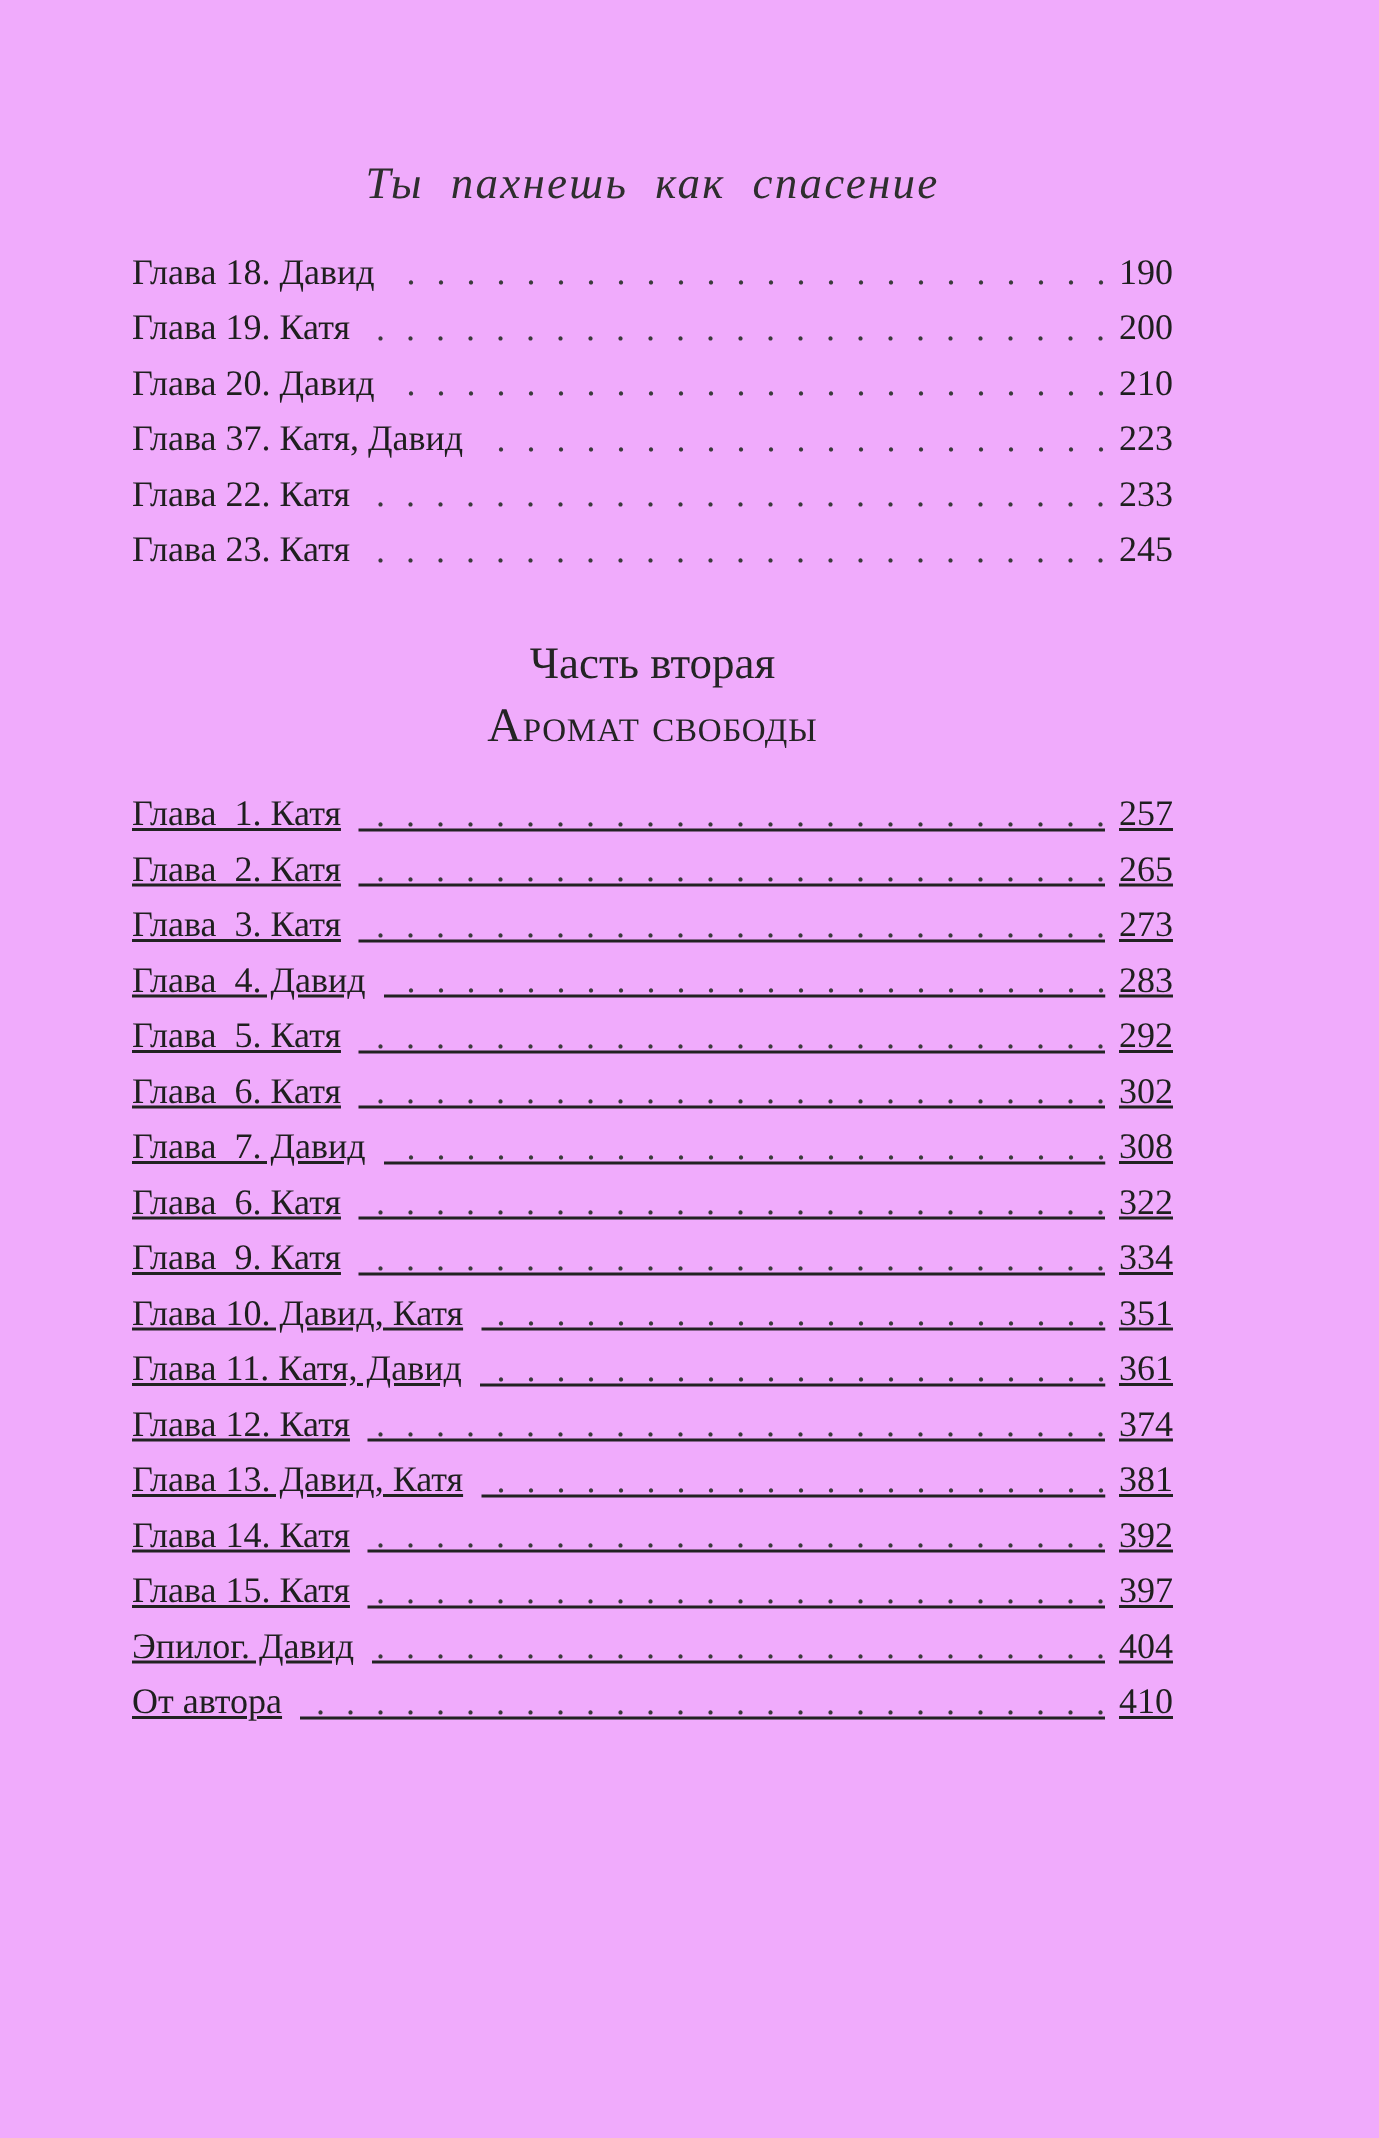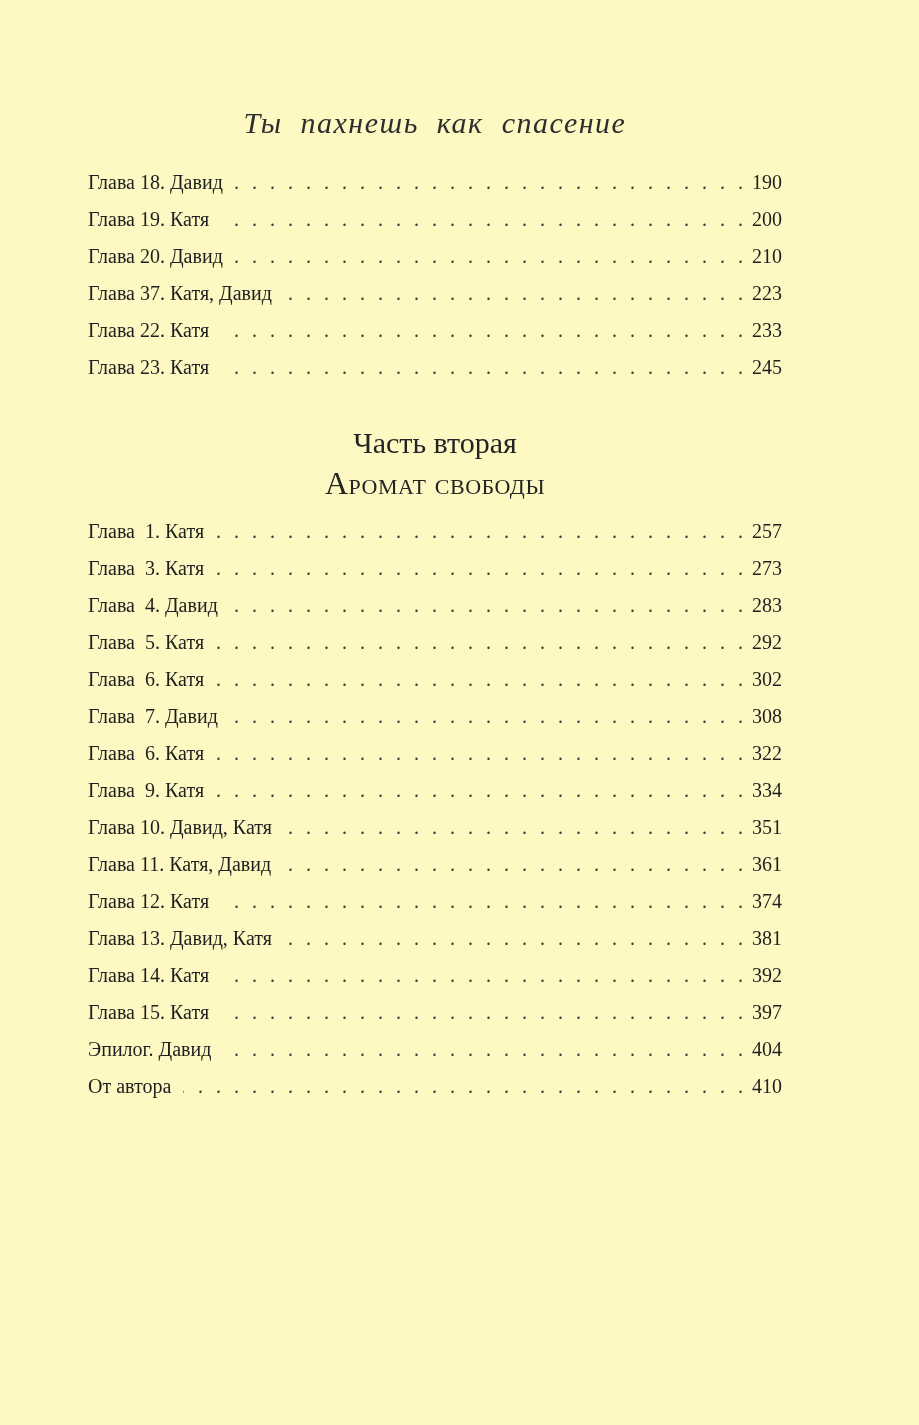--- a/index.html
+++ b/index.html
@@ -4,41 +4,41 @@
 <style>
   html, body {
     margin: 0;
     padding: 0;
     background: #ffffff;
   }
   .page {
     position: relative;
     width: 919px;
     height: 1425px;
-    background: #fef9c3;
+    background: #f0abfc;
     font-family: "Liberation Serif", "DejaVu Serif", serif;
     color: #222222;
     overflow: hidden;
   }
   .content {
     margin-left: 88px;
     width: 694px;
   }
   .running-head {
     padding-top: 101px;
     text-align: center;
     font-style: italic;
     font-size: 30px;
     line-height: 44px;
     letter-spacing: 1.5px;
     word-spacing: 9px;
     color: #2e2e2e;
   }
   .toc {
-    font-size: 20px;
+    font-size: 24px;
   }
   .toc-part1 {
     margin-top: 19px;
   }
   .toc-row {
     display: flex;
     align-items: baseline;
     height: 37px;
     line-height: 37px;
   }
@@ -73,21 +73,22 @@
     font-size: 30px;
     line-height: 40px;
   }
   .part-heading .part-subtitle {
     font-size: 32px;
     line-height: 40px;
     font-variant: small-caps;
     letter-spacing: 0.5px;
   }
   .toc-part2 {
-    margin-top: 10px;
+    margin-top: 22px;
+    text-decoration: underline;
   }
 </style>
 </head>
 <body>
 
 <div class="page">
   <div class="content">
 
     <div class="running-head">Ты пахнешь как спасение</div>
 
@@ -134,20 +135,25 @@
       <div class="part-subtitle">Аромат свободы</div>
     </div>
 
     <div class="toc toc-part2">
   <div class="toc-row">
     <span class="label">Глава  1. Катя</span>
     <span class="leader"></span>
     <span class="pagenum">257</span>
   </div>
 
+  <div class="toc-row">
+    <span class="label">Глава  2. Катя</span>
+    <span class="leader"></span>
+    <span class="pagenum">265</span>
+  </div>
 
   <div class="toc-row">
     <span class="label">Глава  3. Катя</span>
     <span class="leader"></span>
     <span class="pagenum">273</span>
   </div>
 
   <div class="toc-row">
     <span class="label">Глава  4. Давид</span>
     <span class="leader"></span>

